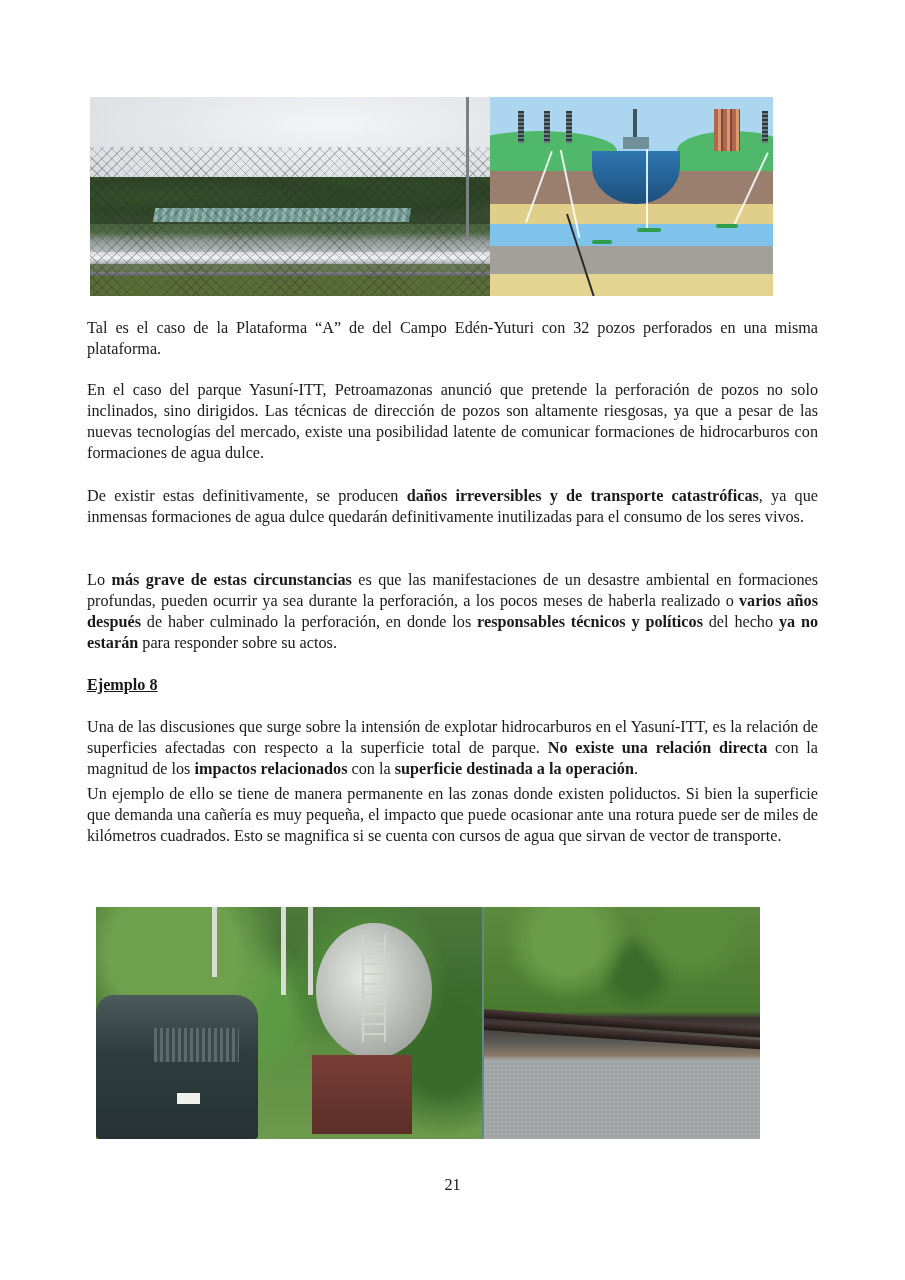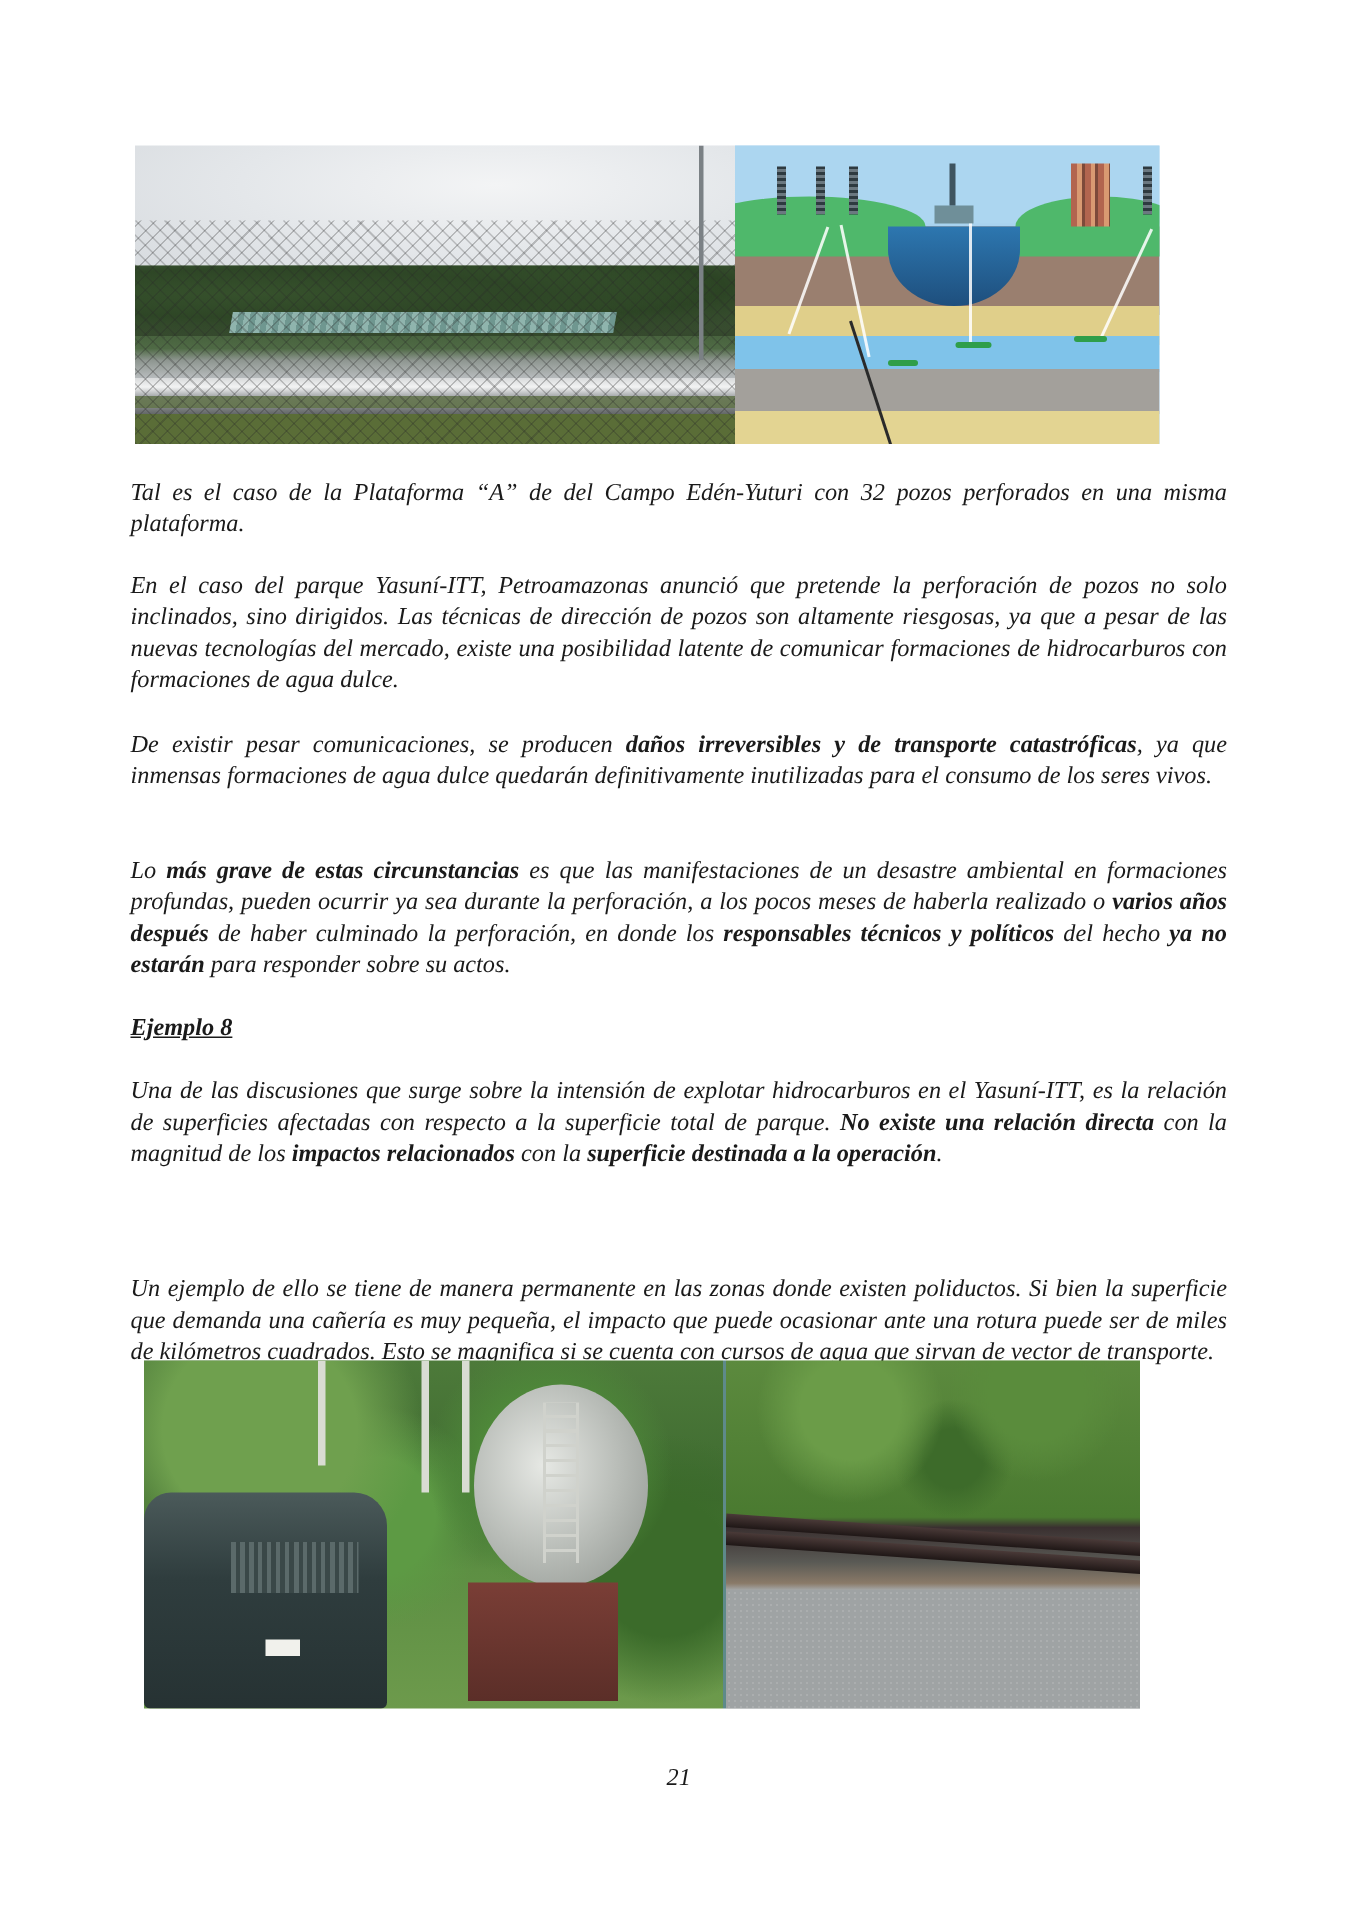--- a/index.html
+++ b/index.html
@@ -1,18 +1,18 @@
 <!DOCTYPE html>
 <html><head>
 <meta charset="utf-8">
 <style>
   html, body { margin: 0; padding: 0; background: #ffffff; }
   body { width: 905px; height: 1280px; position: relative; overflow: hidden;
          font-family: "Liberation Serif", "DejaVu Serif", serif; color: #1a1a1a; }
-  .page { position: absolute; left: 0; top: 0; width: 905px; height: 1040px; background: #fff; font-style: italic; }
+  .page { position: absolute; left: 0; top: 0; width: 905px; height: 1040px; background: #fff; }
 
   
   .fig-top { position: absolute; left: 90px; top: 97px; width: 683px; height: 199px; display: flex; }
   .photo-fence { position: relative; width: 400px; height: 199px; overflow: hidden;
     background: linear-gradient(180deg, #e9ecef 0%, #dfe3e6 28%, #c9cdcf 40%, #6f7c64 48%, #3f5a35 58%, #4f6a45 68%, #8e9690 72%, #b8bcbe 78%, #6b7a58 84%, #556b3c 100%); }
   .photo-fence .sky { position: absolute; left: 0; top: 0; width: 100%; height: 44%;
     background: radial-gradient(ellipse at 60% 30%, #f3f4f5 0%, #e4e7ea 50%, #d6dade 100%); }
   .photo-fence .trees { position: absolute; left: 0; top: 40%; width: 100%; height: 24%;
     background: radial-gradient(ellipse at 20% 40%, #36512c 0%, #2e4626 40%, transparent 70%),
                 radial-gradient(ellipse at 60% 30%, #3b5a30 0%, #2c4424 45%, transparent 75%),
@@ -138,29 +138,29 @@
   </div>
 
   <p class="para" style="top:318px;">
     <span>Tal es el caso de la Plataforma “A” de del Campo Edén-Yuturi con 32 pozos perforados en una misma plataforma.</span>
   </p>
 
   <p class="para" style="top:380px;">
     <span>En el caso del parque Yasuní-ITT, Petroamazonas anunció que pretende la perforación de pozos no solo inclinados, sino dirigidos. Las técnicas de dirección de pozos son altamente riesgosas, ya que a pesar de las nuevas tecnologías del mercado, existe una posibilidad latente de comunicar formaciones de hidrocarburos con formaciones de agua dulce.</span>
   </p>
 
-  <p class="para" style="top:486px;"><span>De existir pesar comunicaciones, se producen </span><b>daños irreversibles y de transporte catastróficas</b><span>, ya que inmensas formaciones de agua dulce quedarán definitivamente inutilizadas para el consumo de los seres vivos.</span></p>
+  <p class="para" style="top:486px;"><span>De existir estas definitivamente, se producen </span><b>daños irreversibles y de transporte catastróficas</b><span>, ya que inmensas formaciones de agua dulce quedarán definitivamente inutilizadas para el consumo de los seres vivos.</span></p>
 
   <p class="para" style="top:570px;"><span>Lo </span><b>más grave de estas circunstancias</b><span> es que las manifestaciones de un desastre ambiental en formaciones profundas, pueden ocurrir ya sea durante la perforación, a los pocos meses de haberla realizado o </span><b>varios años después</b><span> de haber culminado la perforación, en donde los </span><b>responsables técnicos y políticos</b><span> del hecho </span><b>ya no estarán</b><span> para responder sobre su actos.</span></p>
 
   <p class="heading">Ejemplo 8</p>
 
   <p class="para" style="top:717px;"><span>Una de las discusiones que surge sobre la intensión de explotar hidrocarburos en el Yasuní-ITT, es la relación de superficies afectadas con respecto a la superficie total de parque. </span><b>No existe una relación directa</b><span> con la magnitud de los </span><b>impactos relacionados</b><span> con la </span><b>superficie destinada a la operación</b><span>.</span></p>
 
-  <p class="para" style="top:849px;">
+  <p class="para" style="top:784px;">
     <span>Un ejemplo de ello se tiene de manera permanente en las zonas donde existen poliductos. Si bien la superficie que demanda una cañería es muy pequeña, el impacto que puede ocasionar ante una rotura puede ser de miles de kilómetros cuadrados. Esto se magnifica si se cuenta con cursos de agua que sirvan de vector de transporte.</span>
   </p>
 
   <div class="fig-bottom">
     <div class="photo-tanker" title="Crashed truck and ruptured tanker trailer in vegetation">
       <div class="foliage"></div>
       <div class="trunk" style="left:48%;"></div>
       <div class="trunk" style="left:55%;"></div>
       <div class="trunk" style="left:30%; height:30%;"></div>
       <div class="truck"></div>

